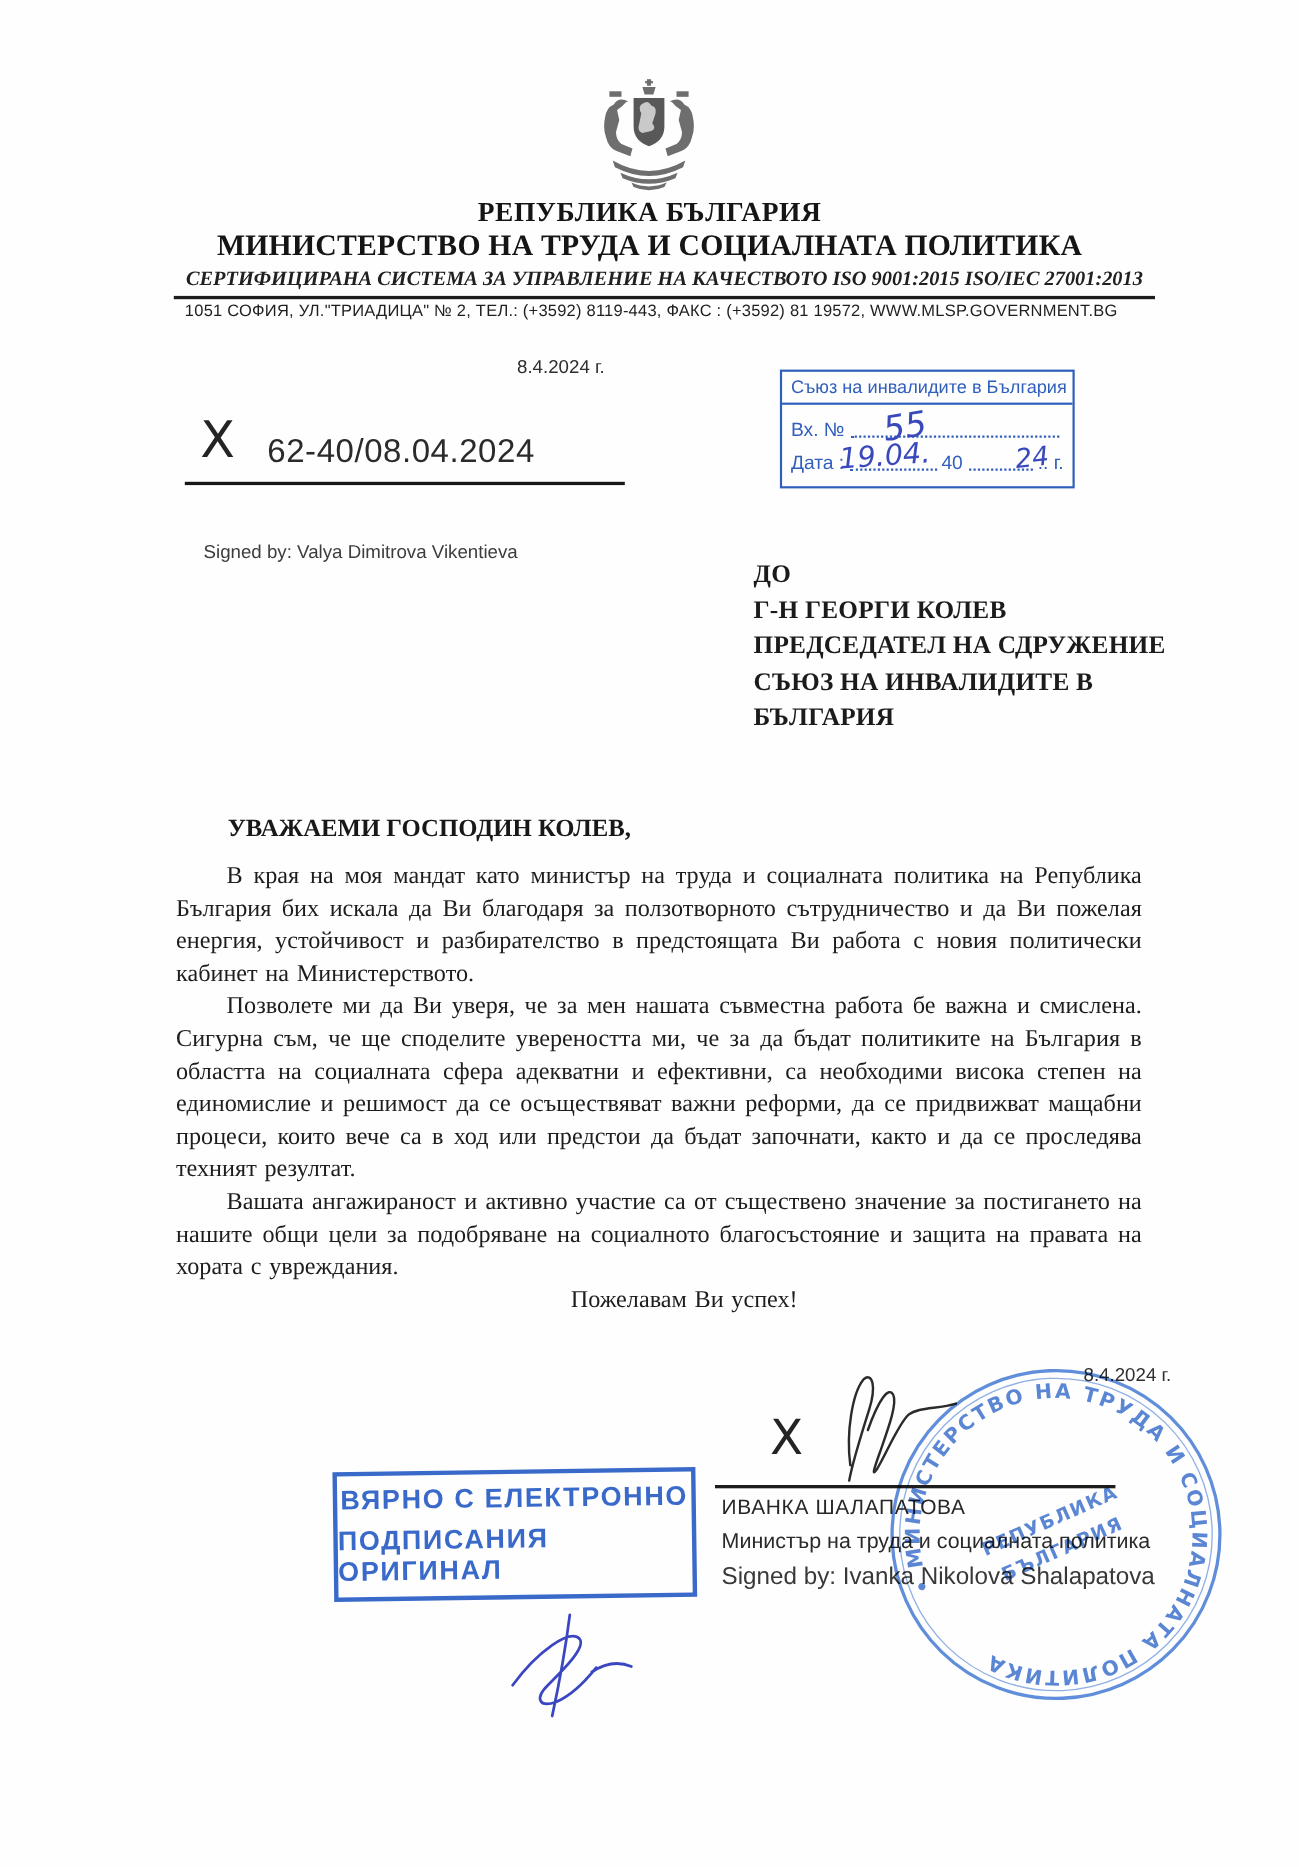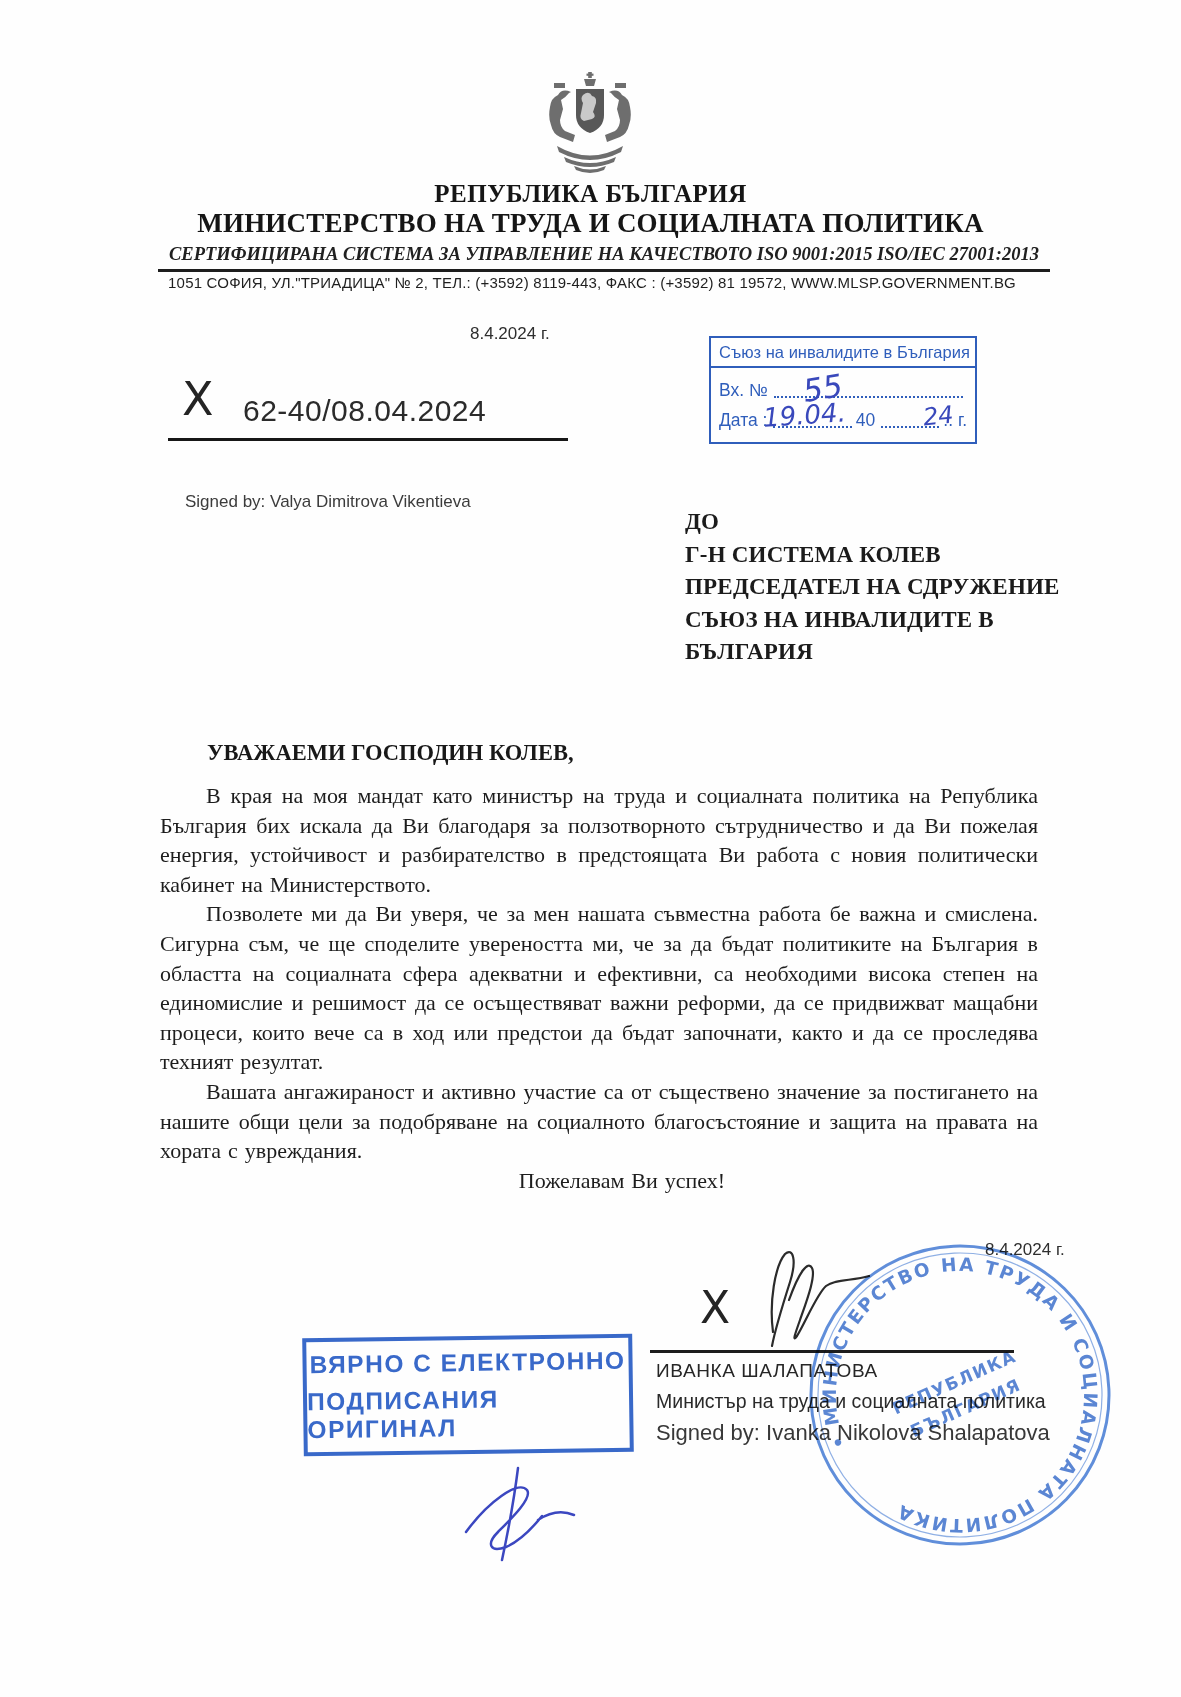--- a/index.html
+++ b/index.html
@@ -128,21 +128,21 @@
       <span class="reg-dots reg-dots-short"></span>
       <span>.. г.</span>
     </div>
     <span class="hand hand-55">55</span>
     <span class="hand hand-1904">19.04.</span>
     <span class="hand hand-24">24</span>
   </div>
 
   <div class="recipient serif">
     <div>ДО</div>
-    <div>Г-Н СИСТЕМА КОЛЕВ</div>
+    <div>Г-Н ГЕОРГИ КОЛЕВ</div>
     <div>ПРЕДСЕДАТЕЛ НА СДРУЖЕНИЕ</div>
     <div>СЪЮЗ НА ИНВАЛИДИТЕ В</div>
     <div>БЪЛГАРИЯ</div>
   </div>
 
   <div class="salutation serif">УВАЖАЕМИ ГОСПОДИН КОЛЕВ,</div>
   <div class="body-text serif">
     <p>В края на моя мандат като министър на труда и социалната политика на Република България бих искала да Ви благодаря за ползотворното сътрудничество и да Ви пожелая енергия, устойчивост и разбирателство в предстоящата Ви работа с новия политически кабинет на Министерството.</p>
     <p>Позволете ми да Ви уверя, че за мен нашата съвместна работа бе важна и смислена. Сигурна съм, че ще споделите увереността ми, че за да бъдат политиките на България в областта на социалната сфера адекватни и ефективни, са необходими висока степен на единомислие и решимост да се осъществяват важни реформи, да се придвижват мащабни процеси, които вече са в ход или предстои да бъдат започнати, както и да се проследява техният резултат.</p>
     <p>Вашата ангажираност и активно участие са от съществено значение за постигането на нашите общи цели за подобряване на социалното благосъстояние и защита на правата на хората с увреждания.</p>

